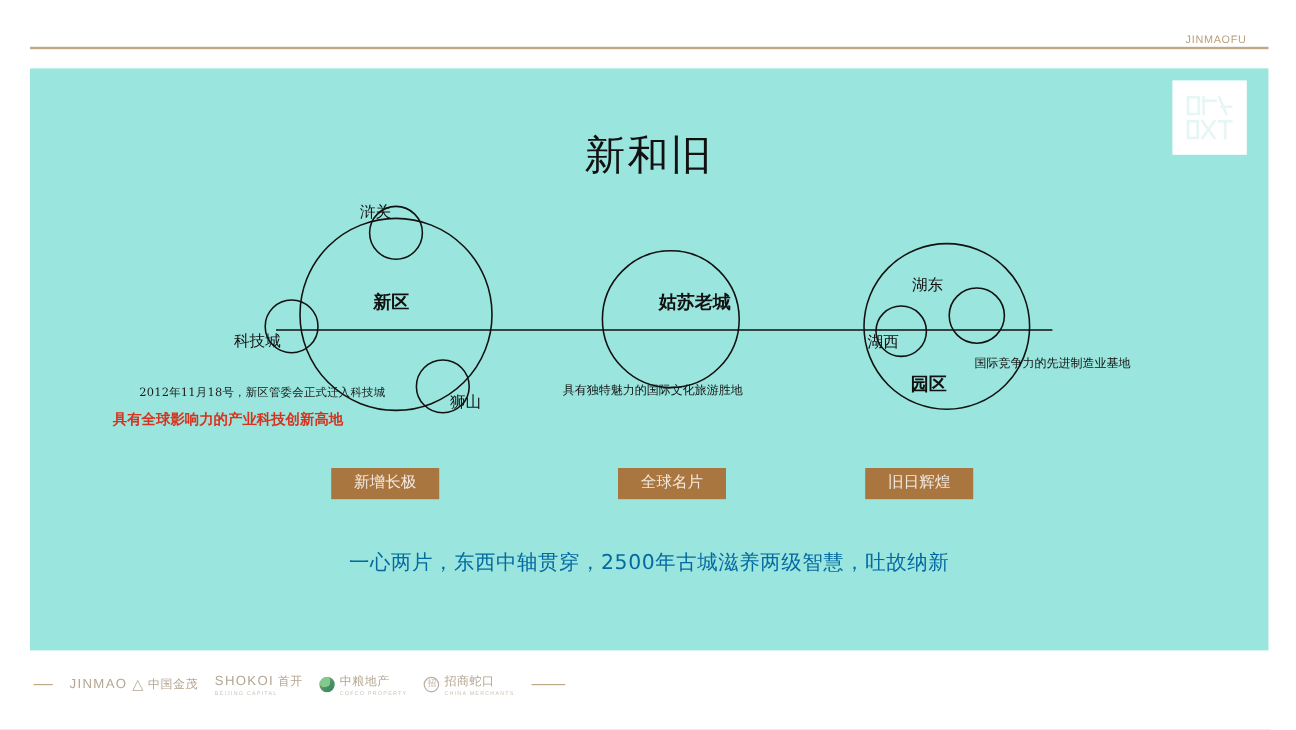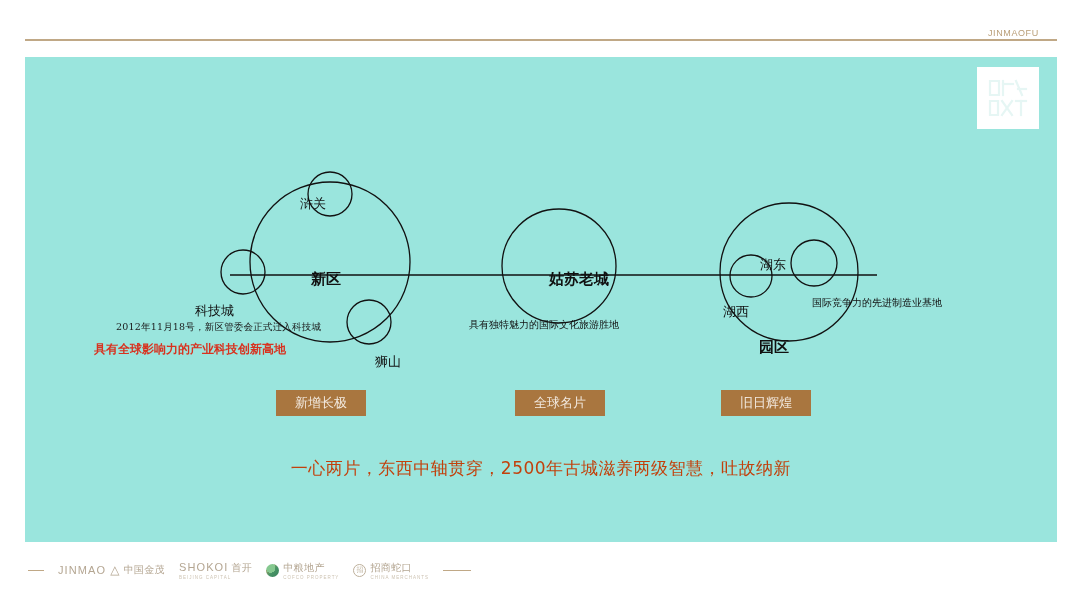--- a/index.html
+++ b/index.html
@@ -98,21 +98,20 @@
     left: 0;
     top: 0;
   }
 
   .lbl {
     position: absolute;
     color: #111111;
     white-space: nowrap;
     font-family: Liberation Mono, monospace;
     font-size: 13px;
-    margin-top: 27px;
   }
   .lbl-big {
     font-size: 15px;
     font-weight: bold;
   }
   .caption {
     position: absolute;
     color: #111111;
     white-space: nowrap;
     font-size: 10px;
@@ -148,21 +147,21 @@
   }
 
   
   .footline {
     position: absolute;
     left: 0;
     top: 400px;
     width: 1032px;
     text-align: center;
     font-size: 17px;
-    color: #c2410c;
+    color: #0369a1;
     font-family: "DejaVu Sans", "Liberation Sans", sans-serif;
     letter-spacing: 0.5px;
   }
 
   
   .footer {
     position: absolute;
     left: 0;
     top: 552px;
     width: 1080px;
@@ -252,20 +251,21 @@
           <path d="M33 14 L41 14"></path>
           <path d="M5 26 L5 40 L13 40 L13 26 Z"></path>
           <path d="M17 26 L27 40"></path>
           <path d="M27 26 L17 40"></path>
           <path d="M31 26 L41 26"></path>
           <path d="M36 26 L36 40"></path>
         </g>
       </svg>
     </div>
 
+    <div class="slide-title">新和旧</div>
 
     <div class="diagram">
 
       <svg width="1032" height="485">
         <g fill="none" stroke="#111111" stroke-width="1.3">
 
           <line x1="205" y1="218" x2="852" y2="218"></line>
 
           <circle cx="305" cy="205" r="80"></circle>
           <circle cx="305" cy="137" r="22"></circle>

